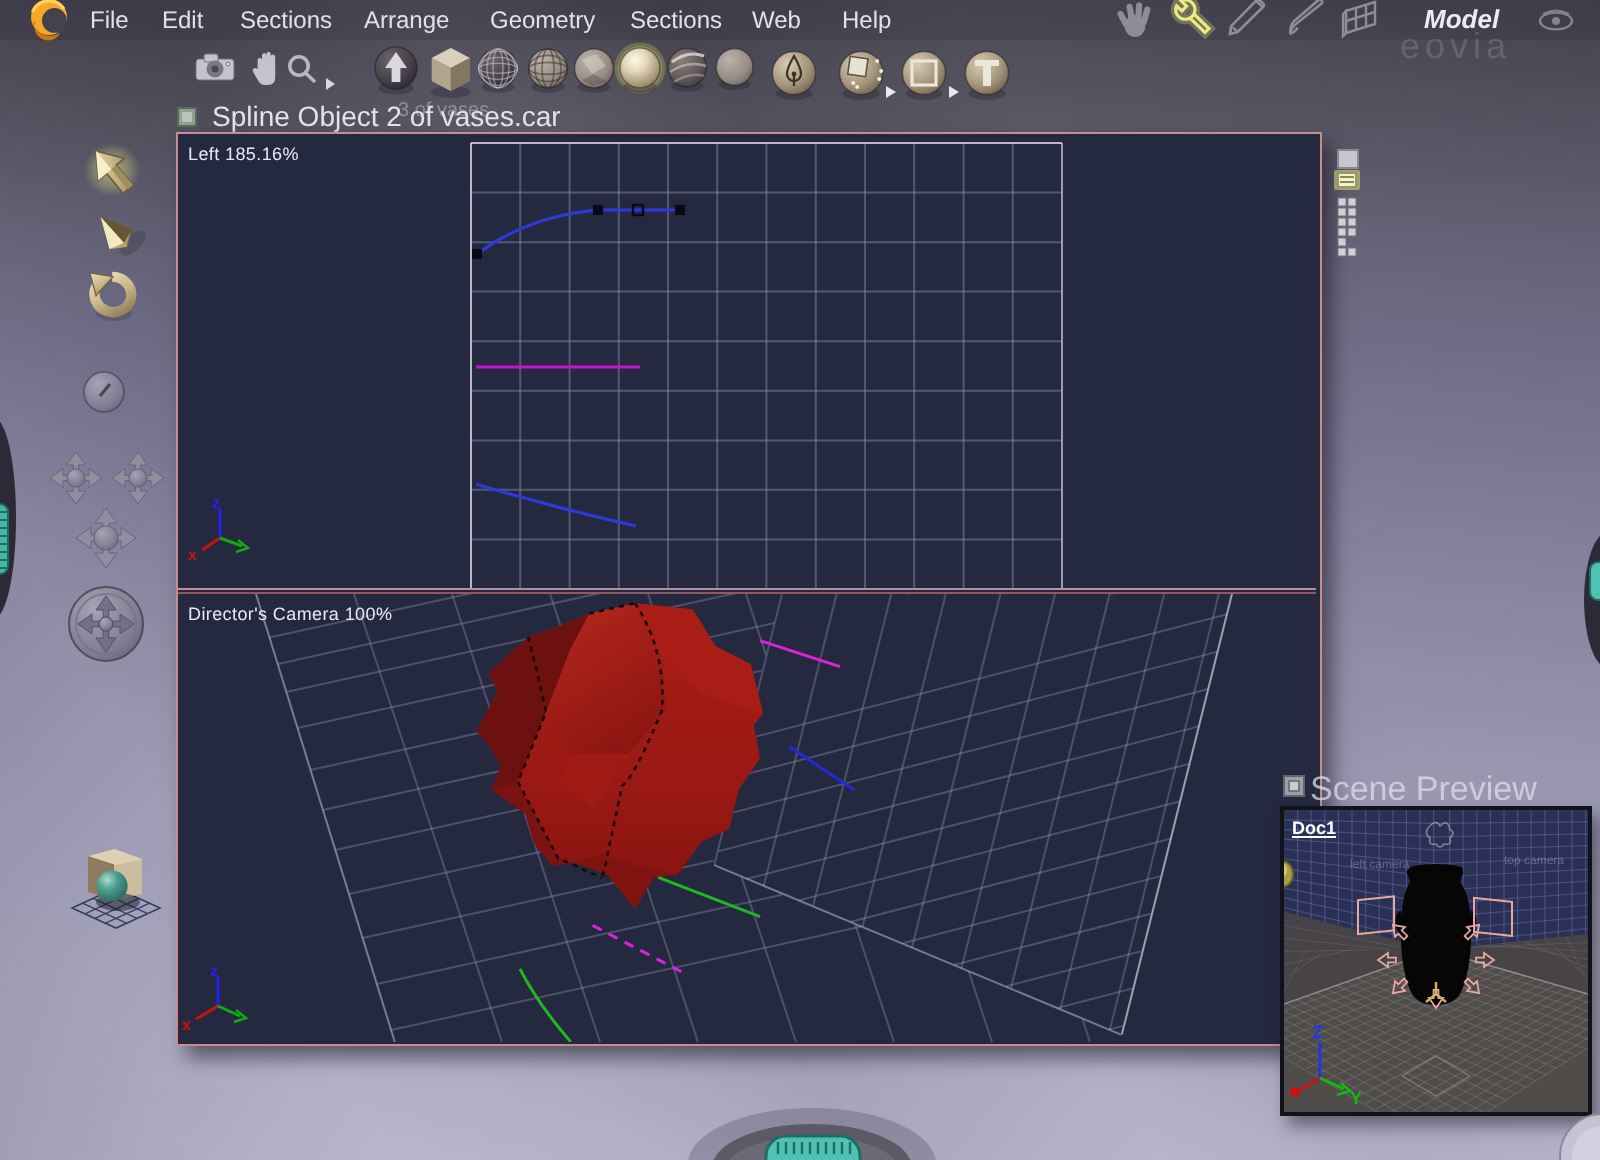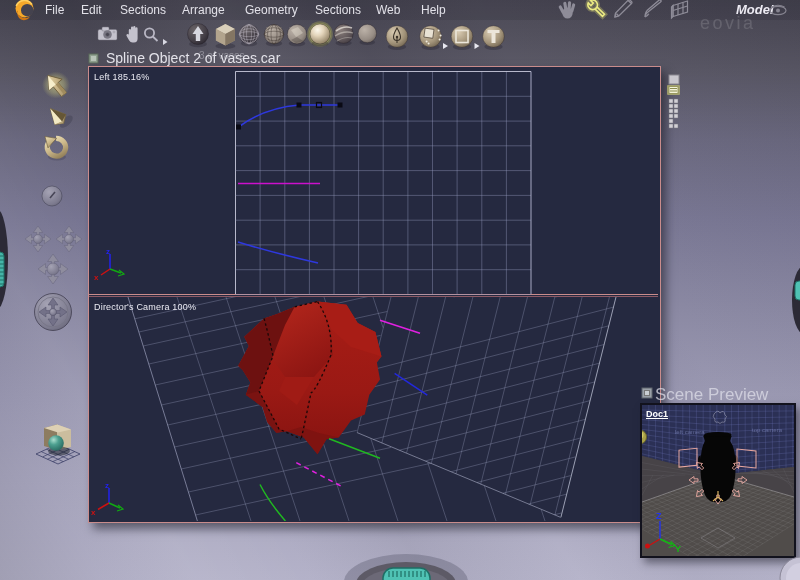--- a/index.html
+++ b/index.html
@@ -12,21 +12,21 @@
 .menu{position:absolute;top:3px;font-size:12px;color:#e2e1e8;}
 #ttl{position:absolute;left:106px;top:50px;font-size:14px;color:#e4e3ea;white-space:nowrap;}
 #ttlghost{position:absolute;left:199px;top:50px;font-size:10px;color:rgba(228,227,234,0.4);white-space:nowrap;}
 #win{position:absolute;left:88px;top:66px;width:571px;height:455px;background:#252940;
  border:1px solid #c98c8c;box-shadow:5px 6px 9px rgba(22,22,35,0.55);}
 #pane1{position:absolute;left:0;top:0;width:569px;height:227px;border-bottom:1px solid #c98c8c;}
 #pane2{position:absolute;left:0;top:229px;width:569px;height:224px;border-top:1px solid #8c5a66;}
 .vlabel{position:absolute;left:5px;top:5px;font-size:9px;color:#eaeaf2;letter-spacing:0.2px;}
 #sp{position:absolute;left:655px;top:385px;font-size:17px;color:rgba(222,222,232,0.75);}
 #spwin{position:absolute;left:640px;top:403px;width:152px;height:151px;background:#2c3156;border:2px solid #12121d;box-shadow:4px 5px 8px rgba(25,25,38,0.5);}
-#model{position:absolute;left:712px;top:2px;font-size:13px;font-style:italic;font-weight:bold;color:#eceaf2;margin-left:24px;}
+#model{position:absolute;left:712px;top:2px;font-size:13px;font-style:italic;font-weight:bold;color:#eceaf2;}
 #eovia{position:absolute;left:700px;top:13px;font-size:18px;color:rgba(255,255,255,0.14);letter-spacing:2.5px;}
 svg{position:absolute;overflow:visible;}
 </style>
 </head>
 <body>
 <div id="app">
 <div id="streaks"></div>
 <div id="topshade"></div>
 
 <svg id="logo" width="36" height="26" style="left:14px;top:0px">

